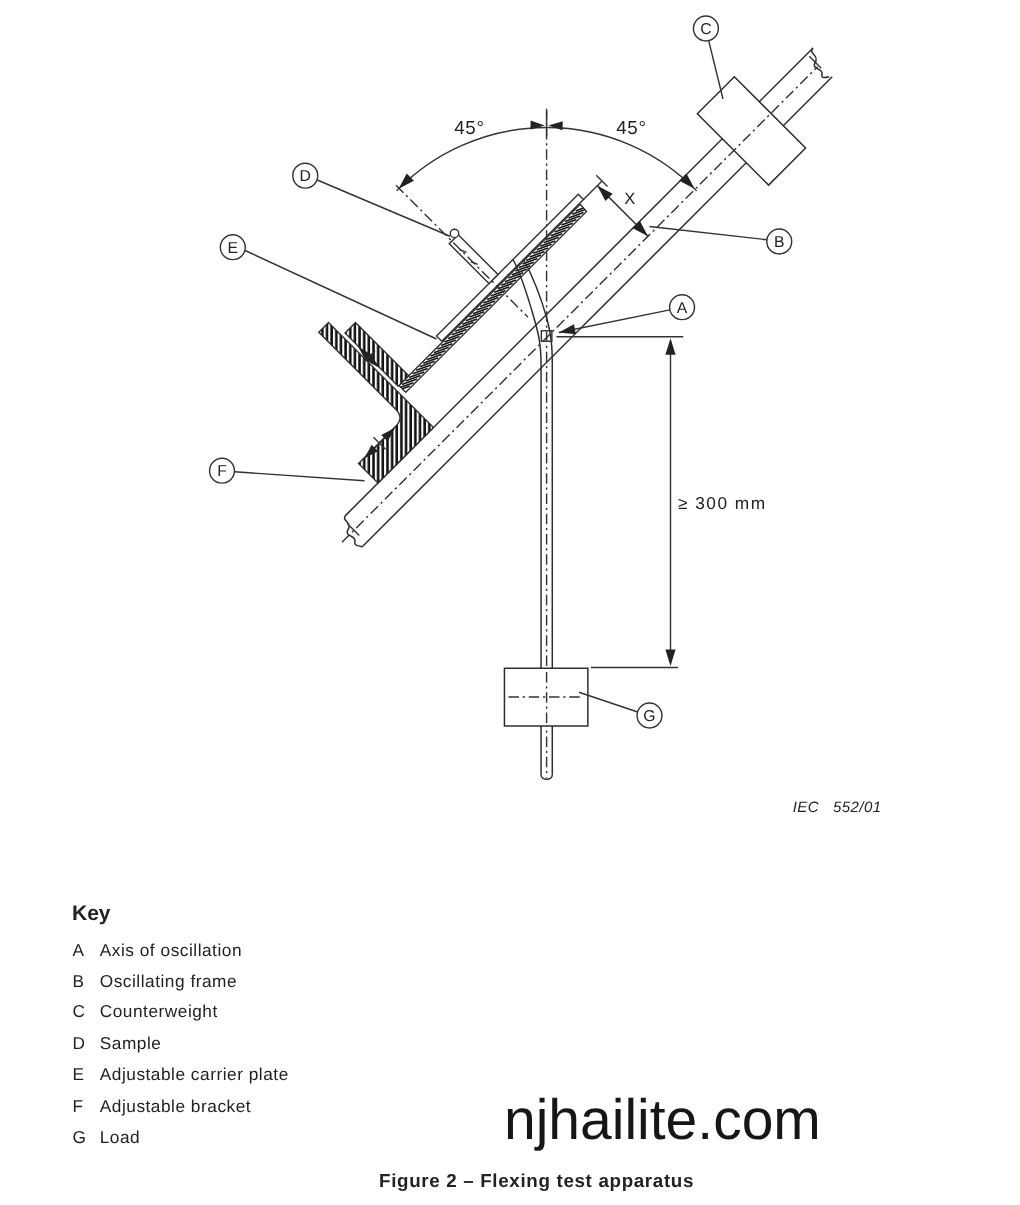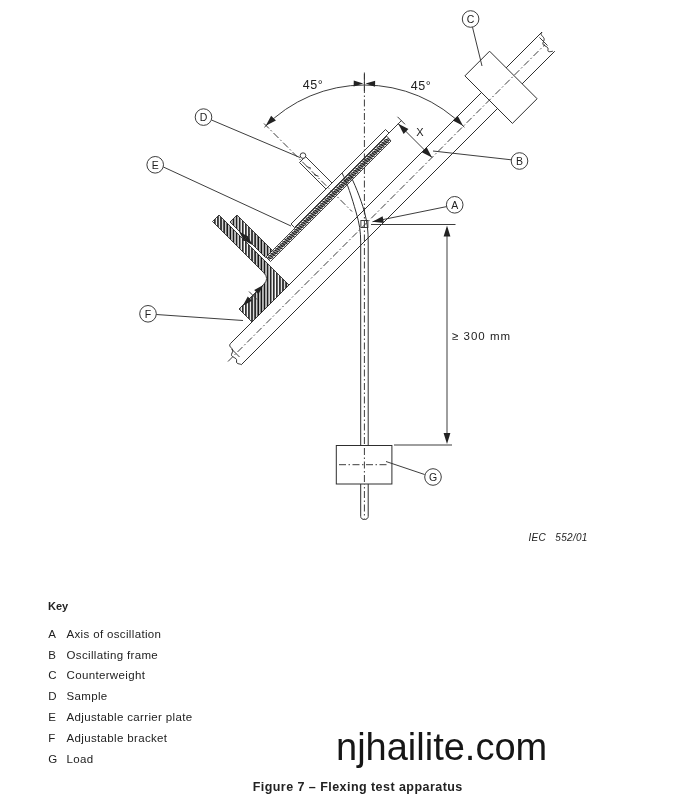--- a/index.html
+++ b/index.html
@@ -157,23 +157,23 @@
 <text x="148.0" y="317.5" class="lb">F</text>
 <line x1="424.6" y1="474.5" x2="386" y2="461.5" class="ln2"></line>
 <circle cx="433.0" cy="477.0" r="8.3" fill="#fff" class="ln2"></circle>
 <text x="433.0" y="480.7" class="lb">G</text>
 <text x="313" y="89" class="t45" text-anchor="middle">45°</text>
 <text x="421" y="89.5" class="t45" text-anchor="middle">45°</text>
 <text x="419.8" y="136" class="tx">X</text>
 <text x="452" y="339.5" class="t11">≥ 300 mm</text>
 <text x="528.5" y="541" font-size="10" font-style="italic" letter-spacing="0.3" fill="#222">IEC&nbsp;&nbsp;&nbsp;552/01</text>
 </svg>
-<div style="position:absolute;left:48px;top:600.8px;font-size:11px;font-weight:bold;color:#222;line-height:1">Key</div>
+<div style="position:absolute;left:48px;top:600.8px;font-size:14px;font-weight:bold;color:#222;line-height:1">Key</div>
 <div class="krow" style="top:628.6px"><span class="klet">A</span>Axis of oscillation</div>
 <div class="krow" style="top:649.5px"><span class="klet">B</span>Oscillating frame</div>
 <div class="krow" style="top:670.4px"><span class="klet">C</span>Counterweight</div>
 <div class="krow" style="top:691.2px"><span class="klet">D</span>Sample</div>
 <div class="krow" style="top:712.1px"><span class="klet">E</span>Adjustable carrier plate</div>
 <div class="krow" style="top:733.0px"><span class="klet">F</span>Adjustable bracket</div>
 <div class="krow" style="top:753.9px"><span class="klet">G</span>Load</div>
 
-<div style="position:absolute;left:252.7px;top:780.6px;font-size:12.5px;letter-spacing:0.45px;font-weight:bold;color:#222;line-height:1">Figure 7 – Flexing test apparatus</div>
+<div style="position:absolute;left:252.7px;top:780.6px;font-size:12.5px;letter-spacing:0.45px;font-weight:bold;color:#222;line-height:1">Figure 2 – Flexing test apparatus</div>
 <div style="position:absolute;left:336px;top:727.5px;font-size:38px;line-height:1;color:#161616">njhailite.com</div>
 </div>
 </body></html>

